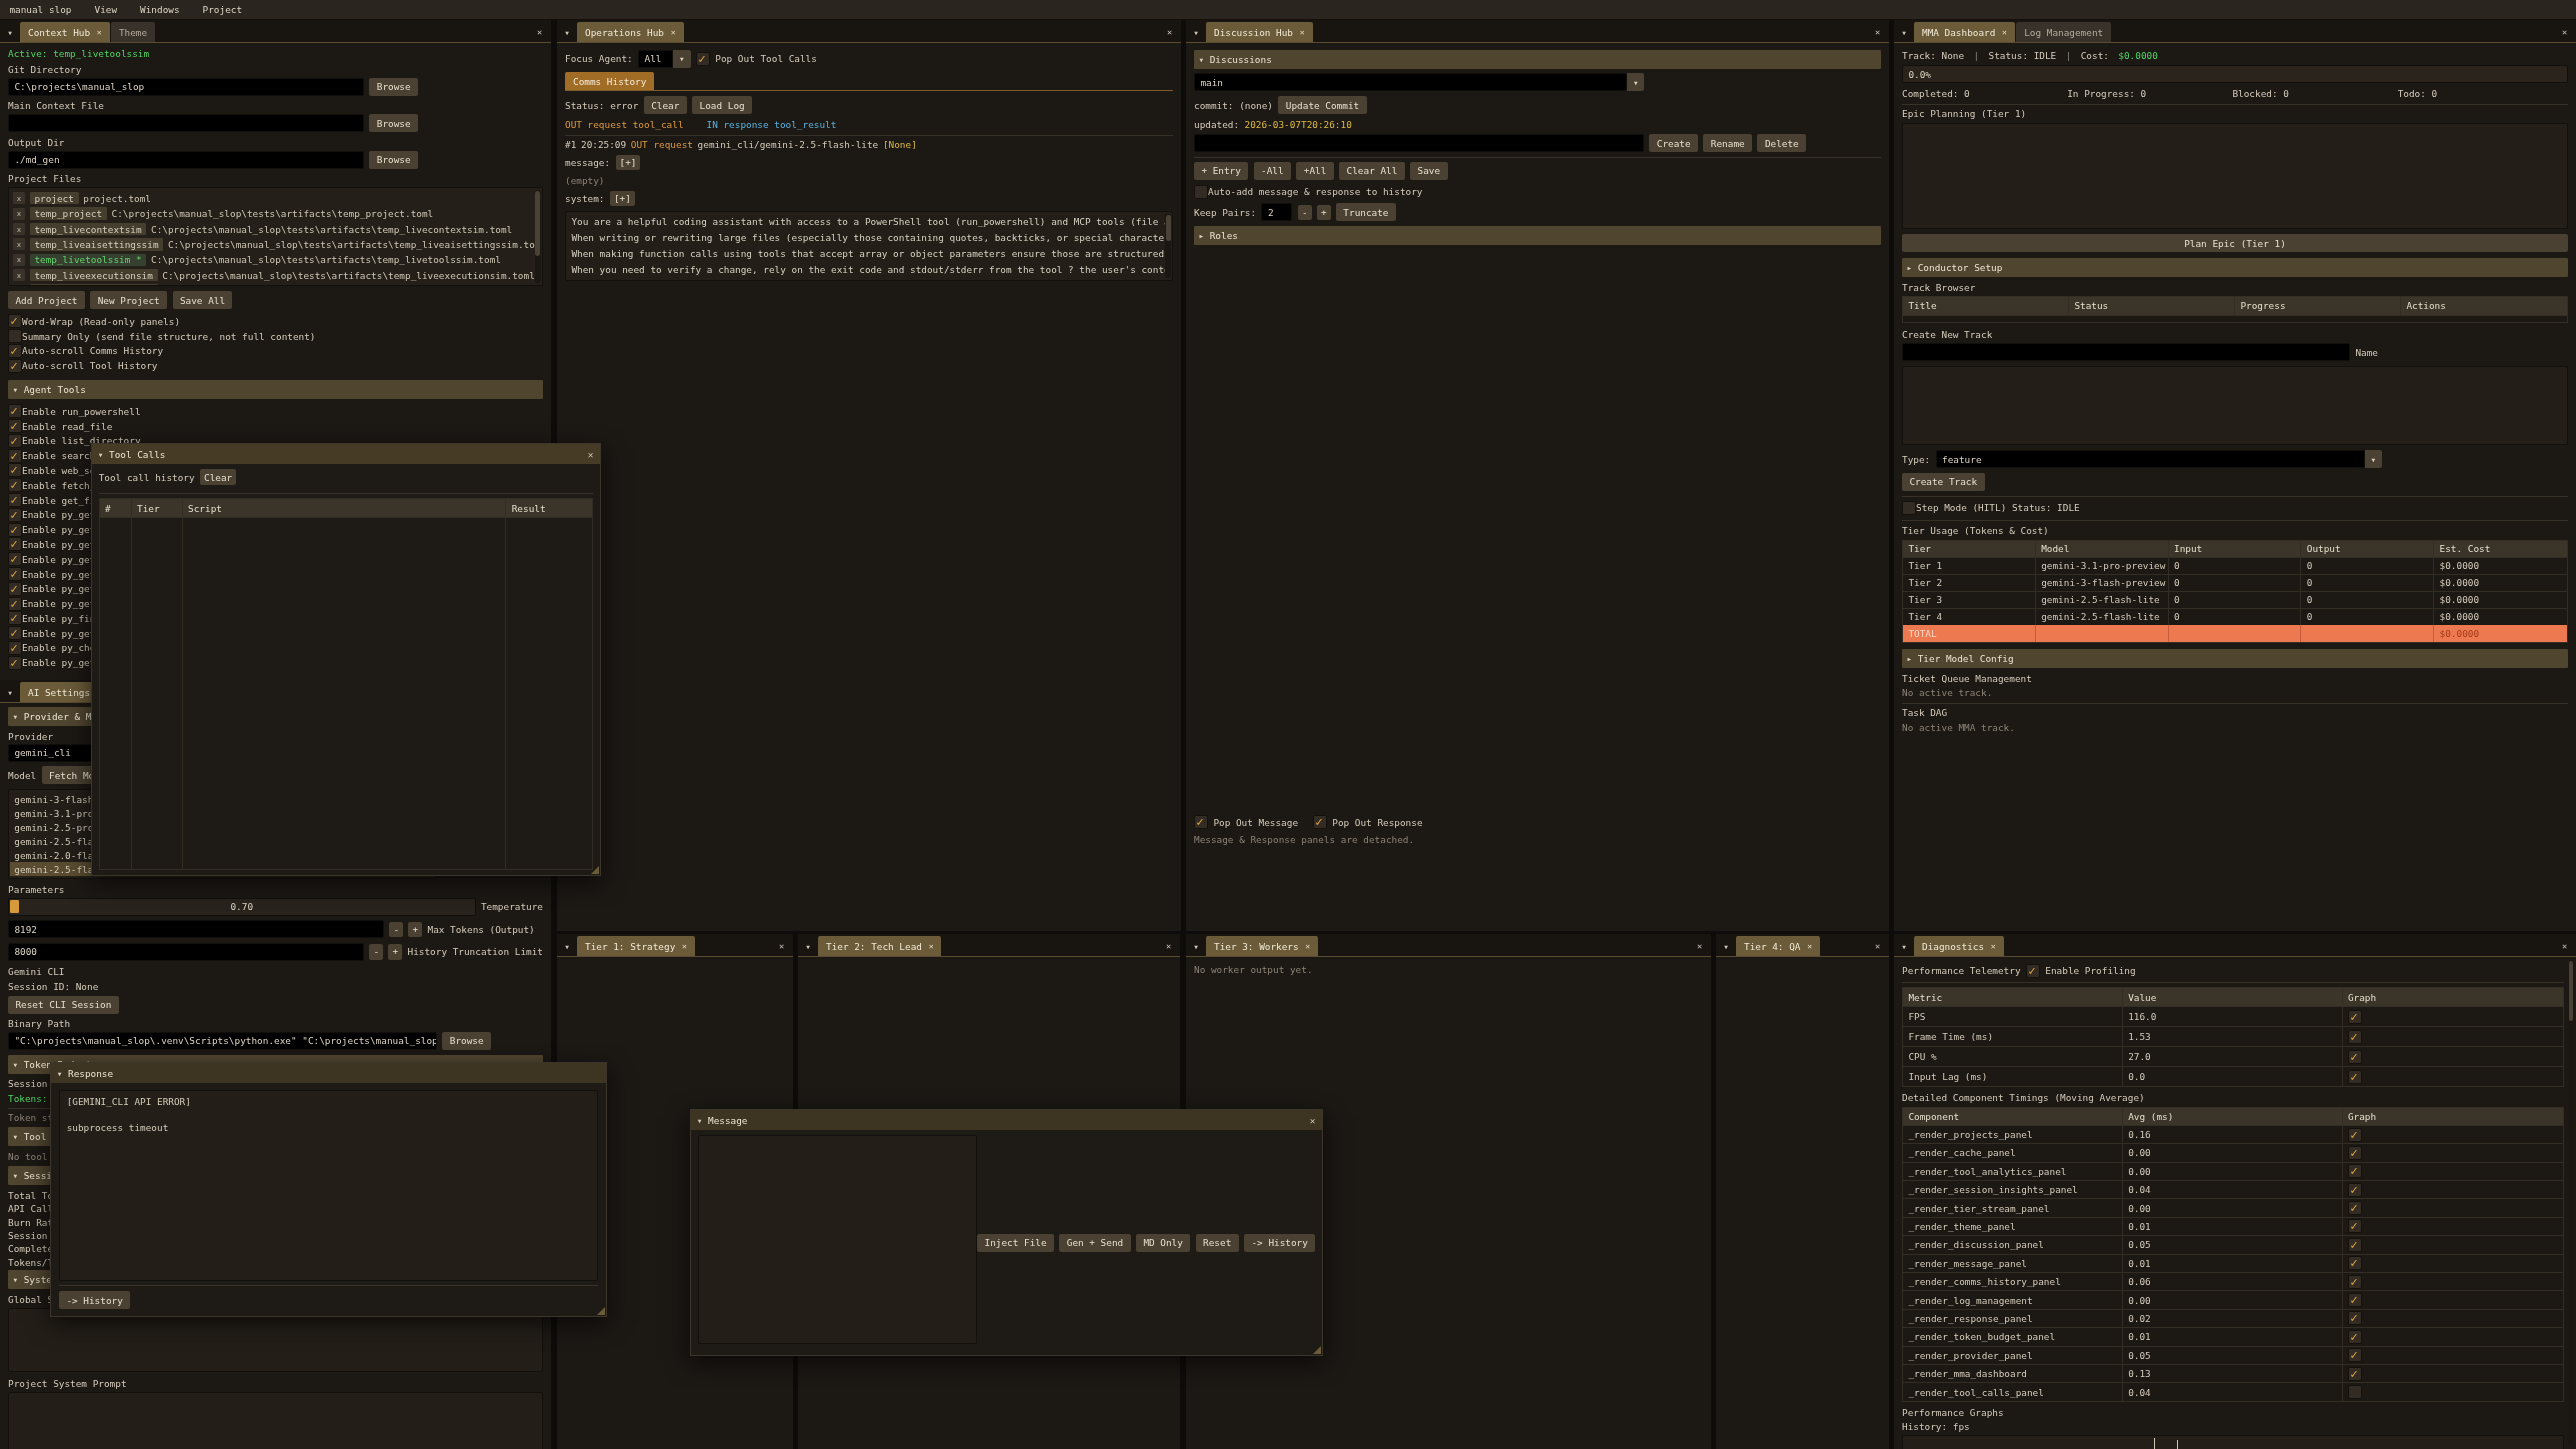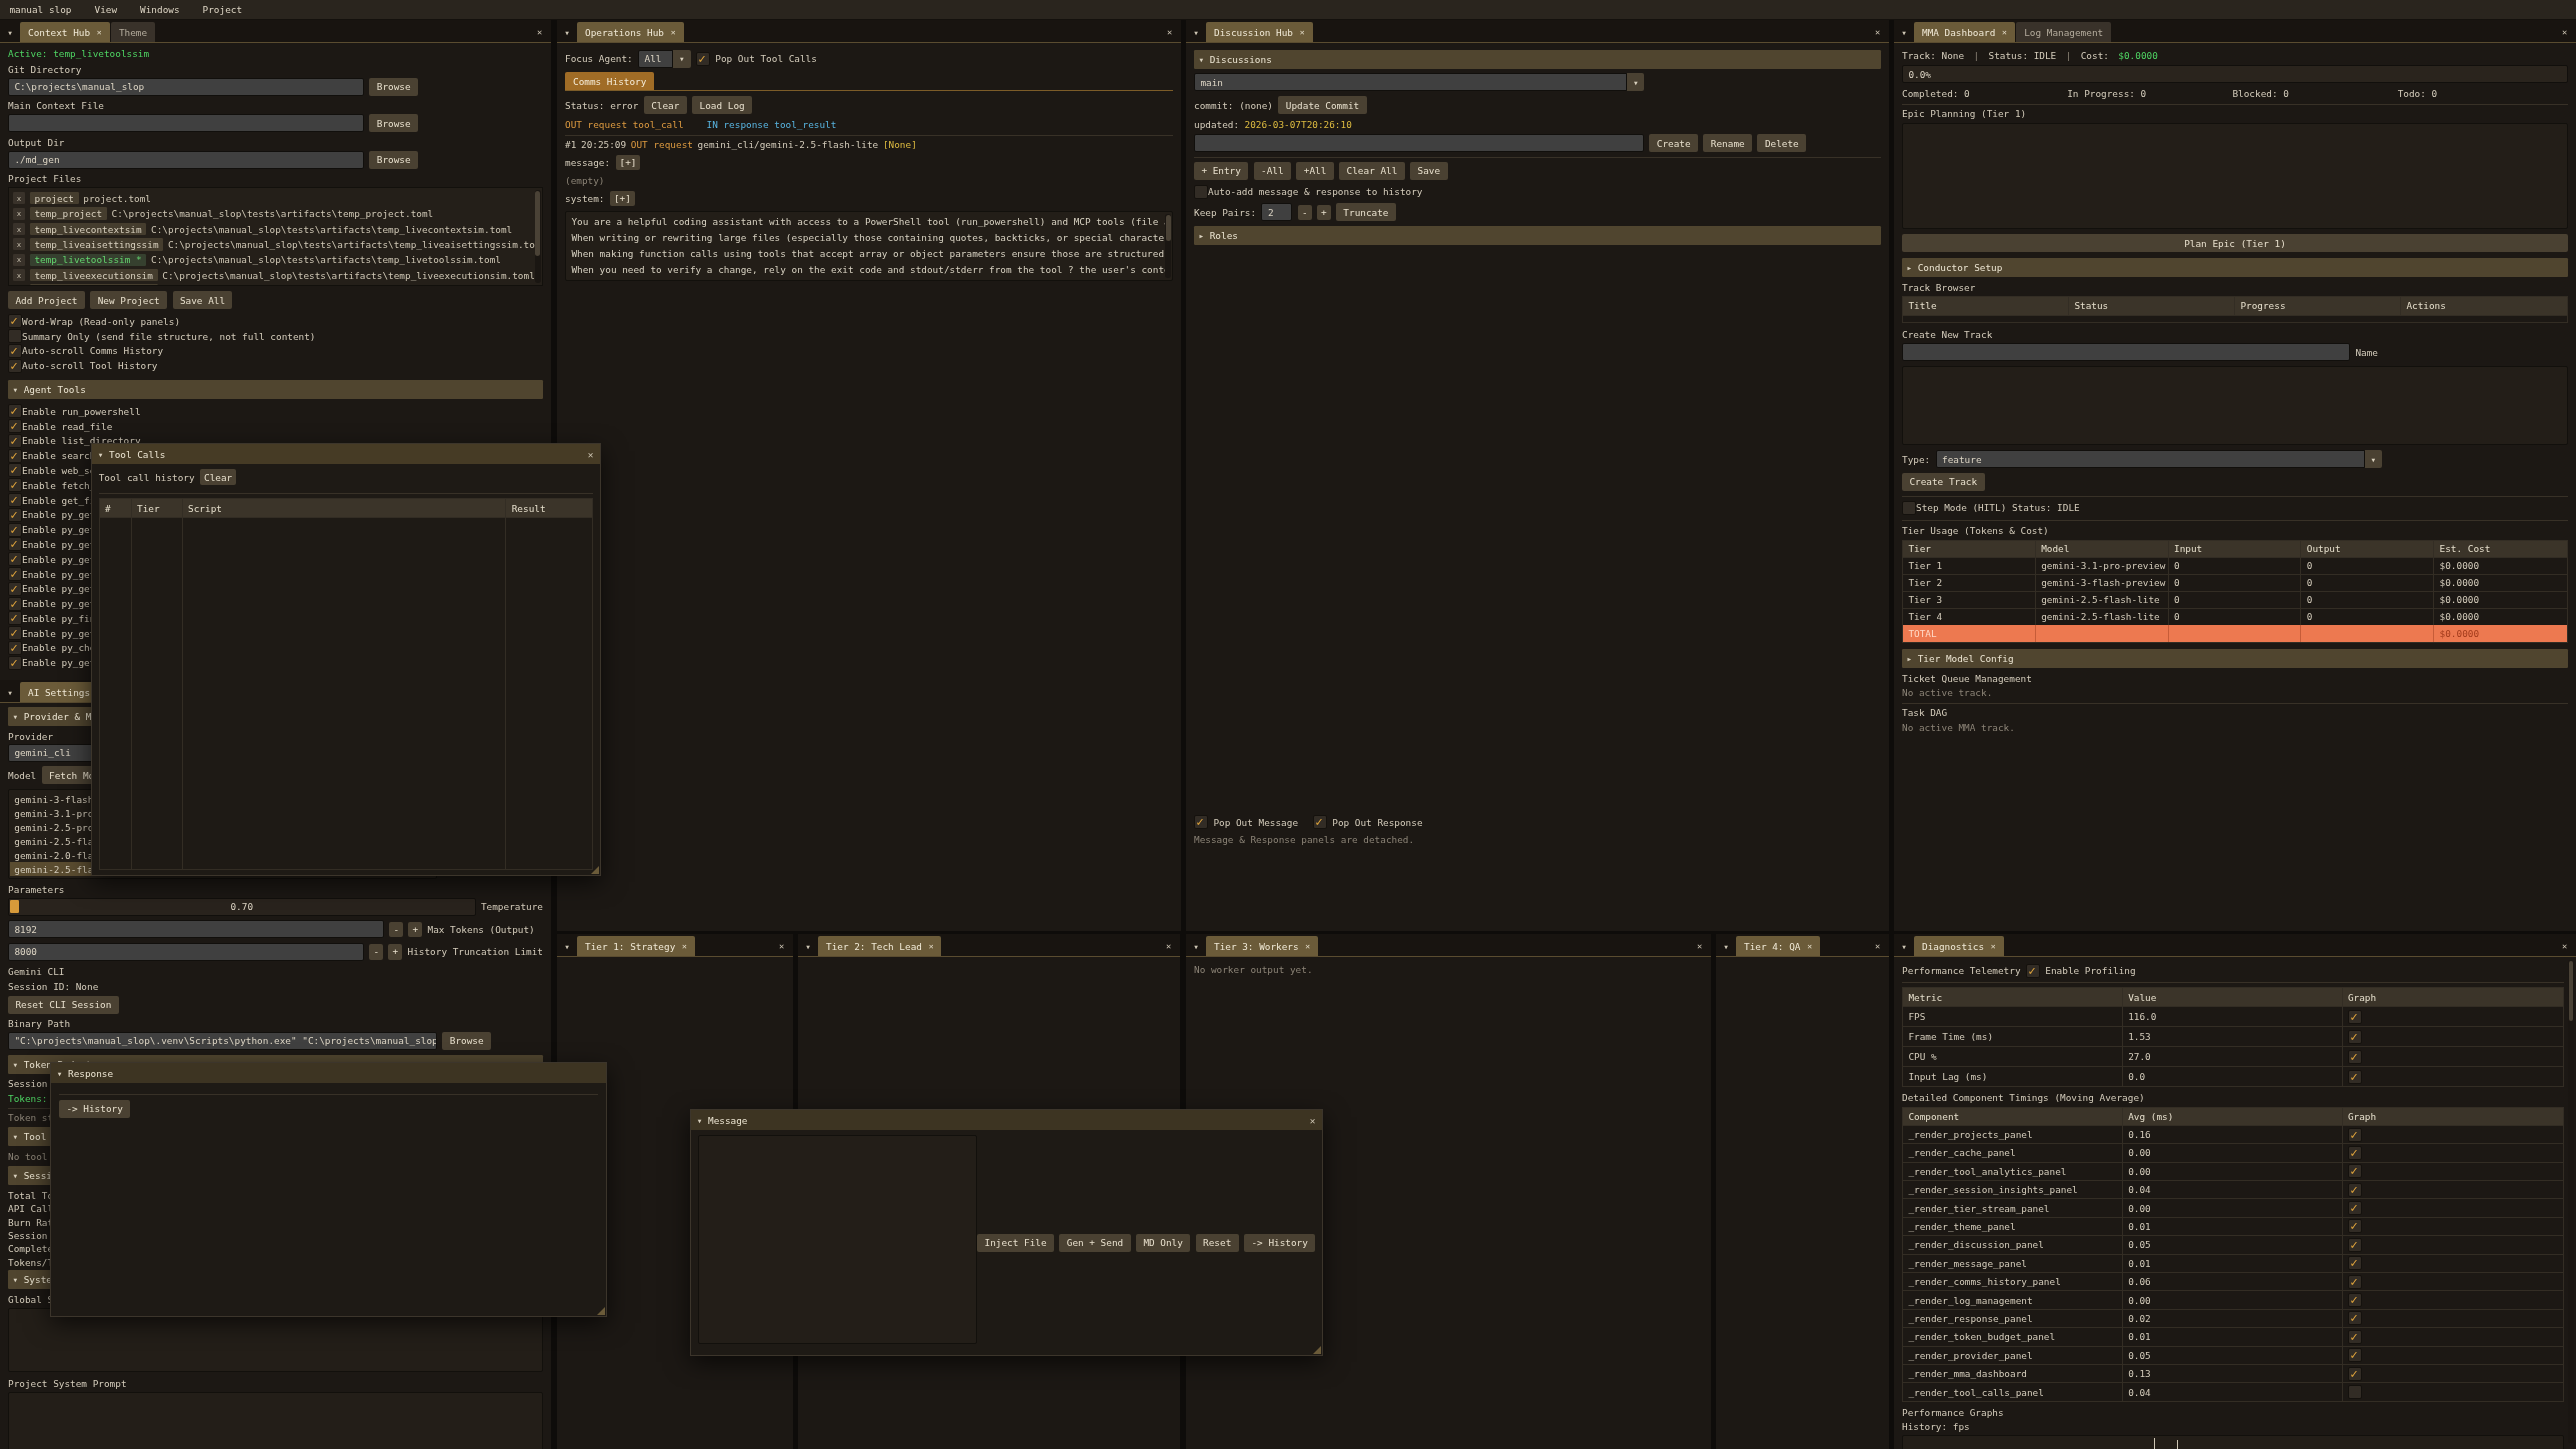--- a/index.html
+++ b/index.html
@@ -31,21 +31,21 @@
   .content{flex:1;padding:6.7px 8px;position:relative;overflow:hidden}
 
   
   .row{display:flex;align-items:center;gap:5.4px;margin-bottom:4.7px}
   .lbl{color:#d4ccbb;white-space:nowrap}
   .dim{color:#8b8376}
   .green{color:#4ed463}
   .yellow{color:#ddbb40}
   .orange{color:#dd9a40}
   .blue{color:#58b4e0}
-  .input{background:#404040;border:0.7px solid #110f0c;height:18px;display:flex;align-items:center;
+  .input{background:#000000;border:0.7px solid #110f0c;height:18px;display:flex;align-items:center;
     padding:0 5.4px;border-radius:2px;color:#ddd5c4;white-space:nowrap;overflow:hidden}
   .btn{background:#4a4132;height:18px;padding:0 7.4px;display:inline-flex;align-items:center;
     border-radius:2px;color:#e8e0cd;white-space:nowrap;flex:none}
   .btn.small{height:15.4px;padding:0 4px}
   .hdr{background:#50452f;height:19px;display:flex;align-items:center;gap:6.7px;padding:0 5.4px;
     color:#ece5d2;border-radius:1.3px;margin-bottom:4.7px}
   .hdr .arr,.float-title .arr{font-size:6px;color:#d8d0be}
   .cb{width:14px;height:14px;background:#322c25;border:0.7px solid #14110d;border-radius:2px;
     position:relative;flex:none}
   .cb.on::after{content:"✓";position:absolute;left:1.3px;top:-2px;font-size:12.7px;font-weight:bold;color:#e2a63c}
@@ -910,20 +910,25 @@
     </div>
     <div class="grip"></div>
   </div>
 
   <div class="float" style="left:50px;top:1062px;width:557px;height:255px;z-index:11">
     <div class="float-title" style="background:#3d3422">
       <span class="arr">▼</span>
       <span>Response</span>
     </div>
     <div style="flex:1;padding:6.7px 8px;display:flex;flex-direction:column;overflow:hidden">
+      <div class="boxframe" style="flex:1;padding:5.4px 6.7px">
+        <div class="lbl">[GEMINI_CLI API ERROR]</div>
+        <div style="height:14.8px"></div>
+        <div class="lbl">subprocess timeout</div>
+      </div>
       <div class="sep"></div>
       <div class="row" style="margin:1.3px 0 0">
         <div class="btn">-&gt; History</div>
       </div>
     </div>
     <div class="grip"></div>
   </div>
 
   <div class="float" style="left:690px;top:1109px;width:633px;height:247px;z-index:11">
     <div class="float-title" style="background:#3d3422">

